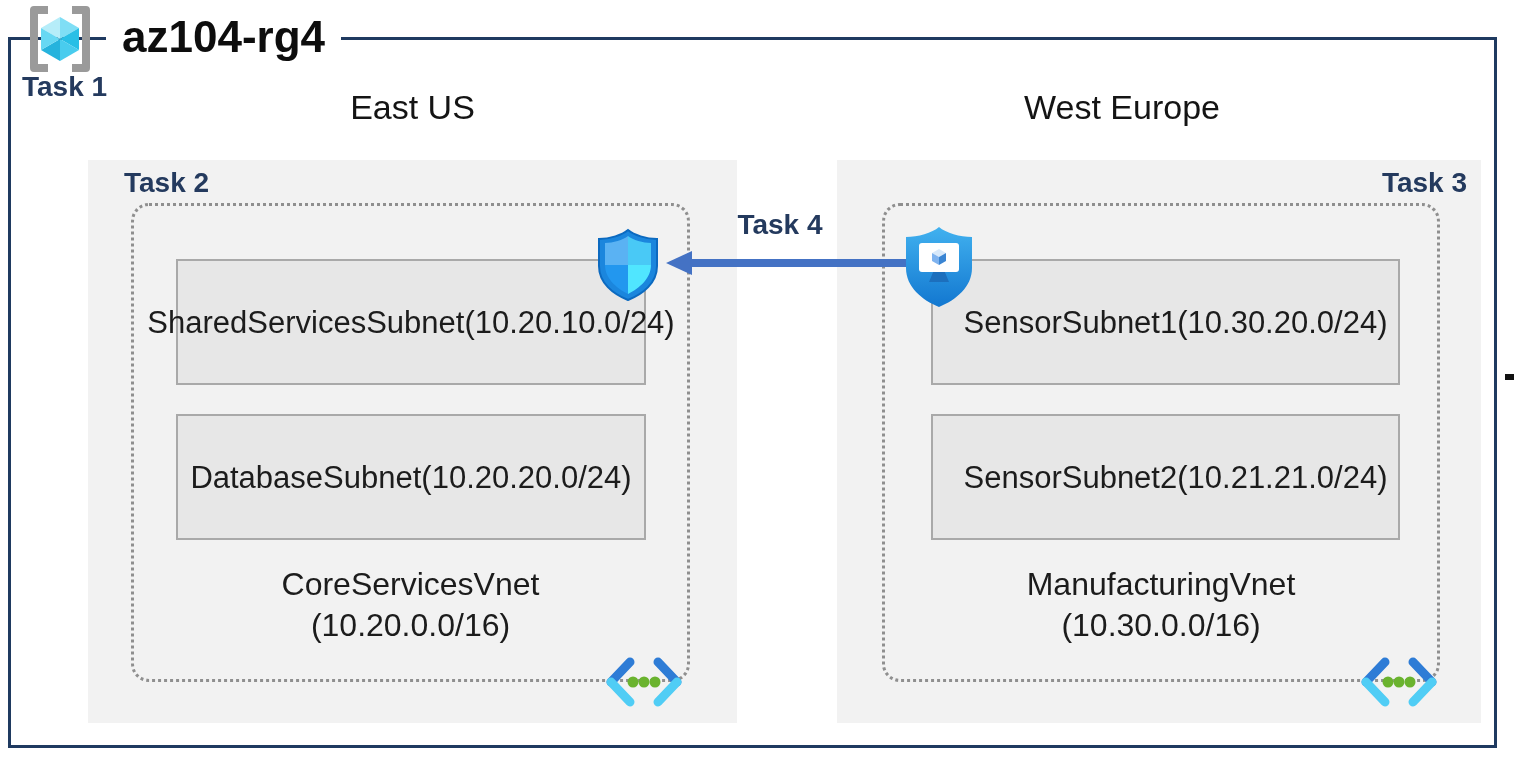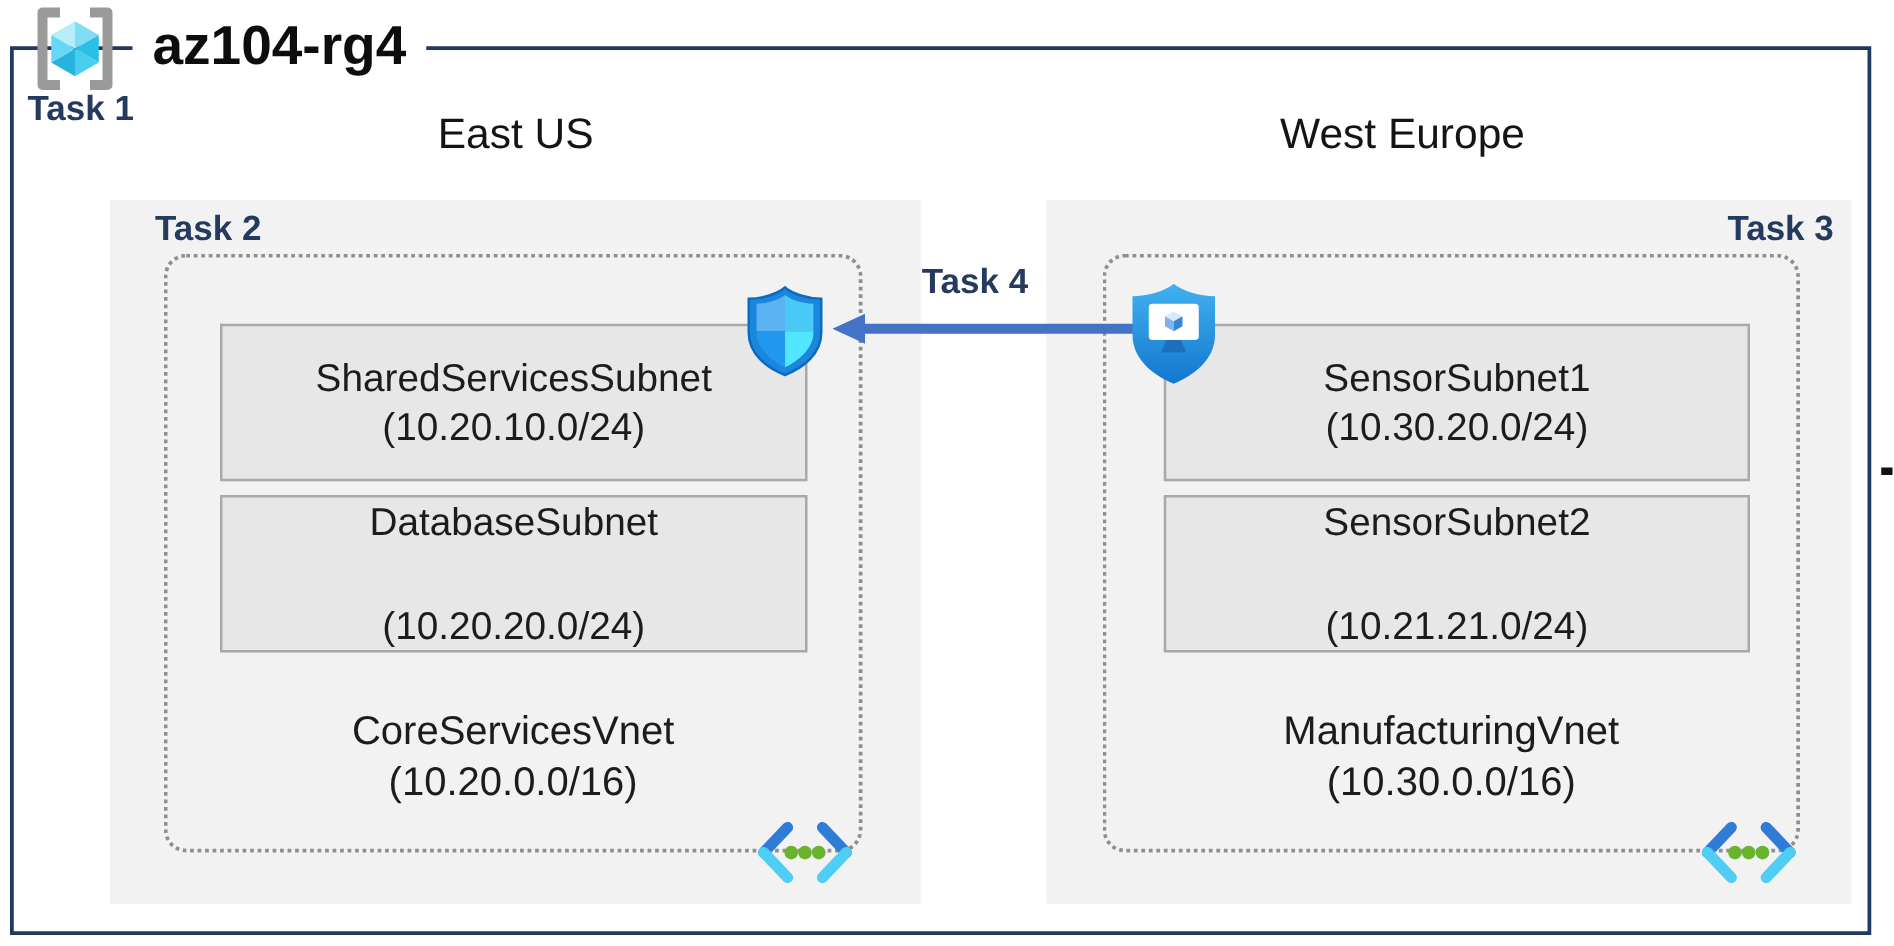--- a/index.html
+++ b/index.html
@@ -27,26 +27,26 @@
   .task2{position:absolute;left:12px;top:8px;margin-left:24px;}
   .task3{position:absolute;right:14px;top:8px;}
 
   
   .vnet-box{position:absolute;top:43px;border:3px dotted #8f8f8f;border-radius:18px;box-sizing:border-box;}
   .region.east .vnet-box{left:43px;width:559px;height:479px;}
   .region.west .vnet-box{left:45px;width:558px;height:479px;}
 
   
   .subnet{position:absolute;height:126px;background:#e7e7e7;border:2px solid #a9a9a9;
-          box-sizing:border-box;display:flex;flex-direction:column;align-items:center;
+          box-sizing:border-box;display:flex;flex-direction:row;align-items:center;
           justify-content:center;text-align:center;}
   .region.east .subnet{left:42px;width:470px;}
-  .region.west .subnet{left:46px;width:469px;}
+  .region.west .subnet{left:46px;width:469px;padding-left:20px;}
   .subnet.first{top:53px;}
-  .subnet.second{top:190px;justify-content:space-between;}
+  .subnet.second{top:208px;}
   .subnet-line{font-size:31px;line-height:39px;color:#1c1c1c;}
 
   
   .vnet-label{position:absolute;left:0;top:358px;width:100%;text-align:center;}
   .vnet-line{font-size:32px;line-height:41px;color:#1c1c1c;}
 
   
   .vnet-icon{position:absolute;width:84px;height:56px;top:448px;}
   .region.east .vnet-icon{left:468px;}
   .region.west .vnet-icon{left:472px;}

